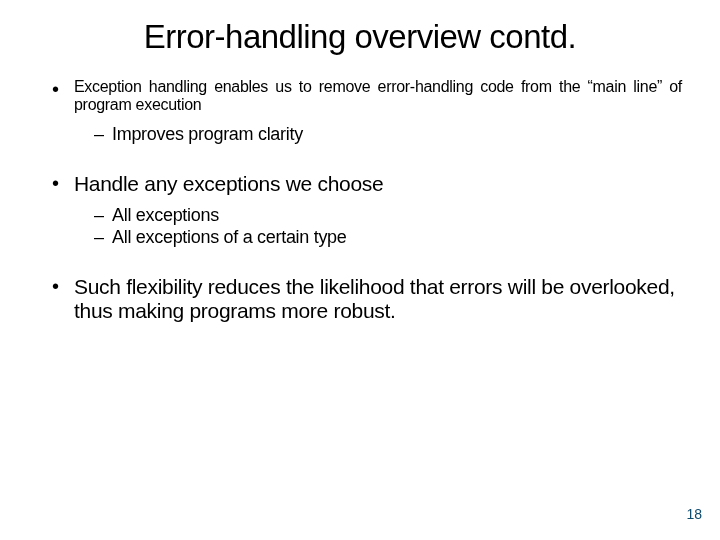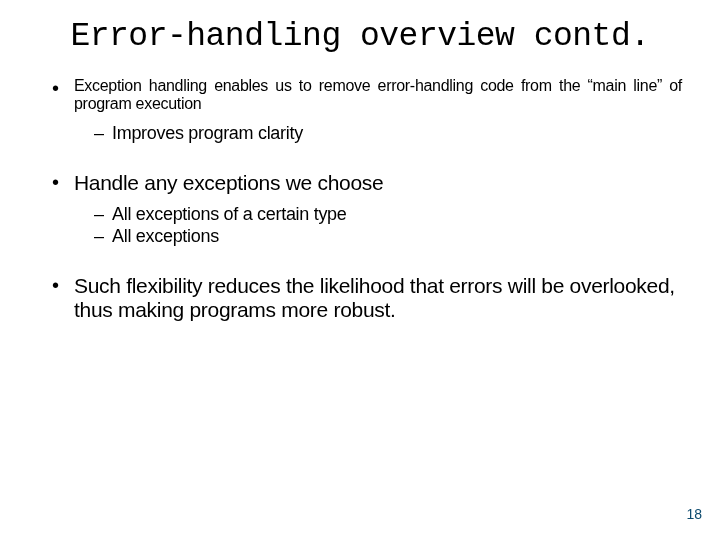--- a/index.html
+++ b/index.html
@@ -10,21 +10,20 @@
     font-family: Arial, Helvetica, sans-serif;
     color: #000;
     position: relative;
     padding: 18px 38px 0 38px;
   }
   .title {
     font-size: 33px;
     text-align: center;
     letter-spacing: -0.5px;
     margin-bottom: 22px;
-    font-family: Liberation Mono, monospace;
   }
   ul.main {
     list-style: none;
     padding-left: 14px;
   }
   ul.main > li {
     position: relative;
     padding-left: 22px;
     margin-bottom: 26px;
   }
@@ -82,22 +81,22 @@
 <ul class="main">
   <li>
     <div class="p1">Exception handling enables us to remove error-handling code from the “main line” of program execution</div>
     <ul class="sub">
       <li>Improves program clarity</li>
     </ul>
   </li>
   <li>
     <div class="p2">Handle any exceptions we choose</div>
     <ul class="sub">
+      <li>All exceptions</li>
       <li>All exceptions of a certain type</li>
-      <li>All exceptions</li>
     </ul>
   </li>
   <li>
     <div class="p2">Such flexibility reduces the likelihood that errors will be overlooked, thus making programs more robust.</div>
   </li>
 </ul>
 
 <div class="pagenum">18</div>
 
 </body></html>

